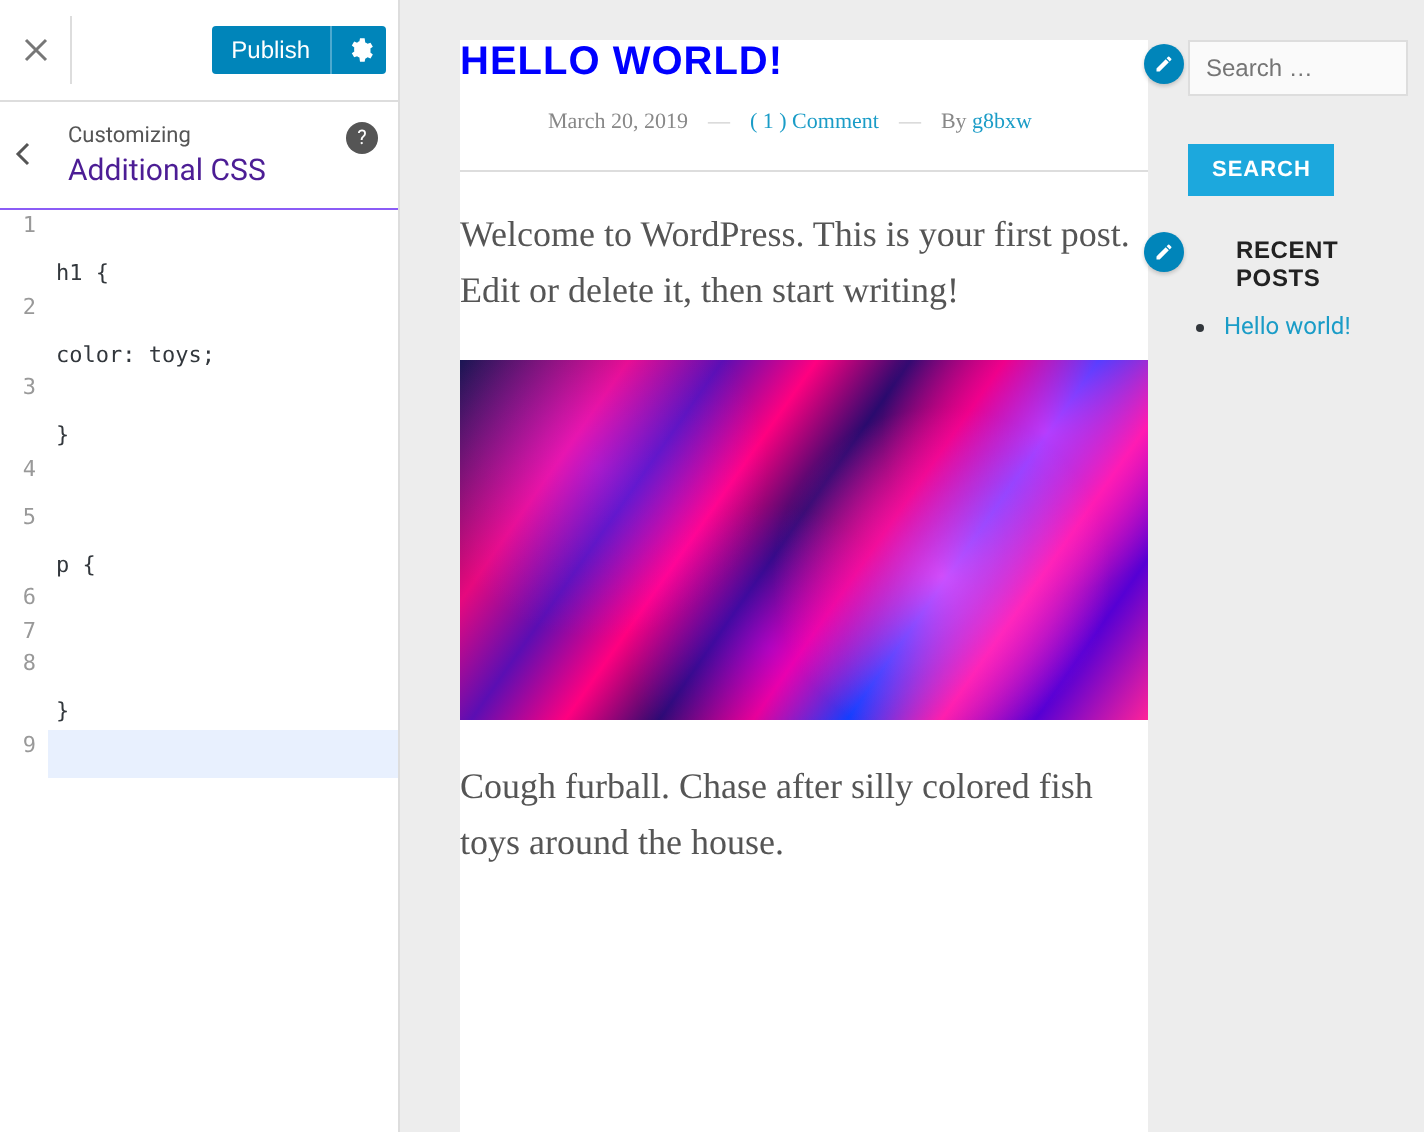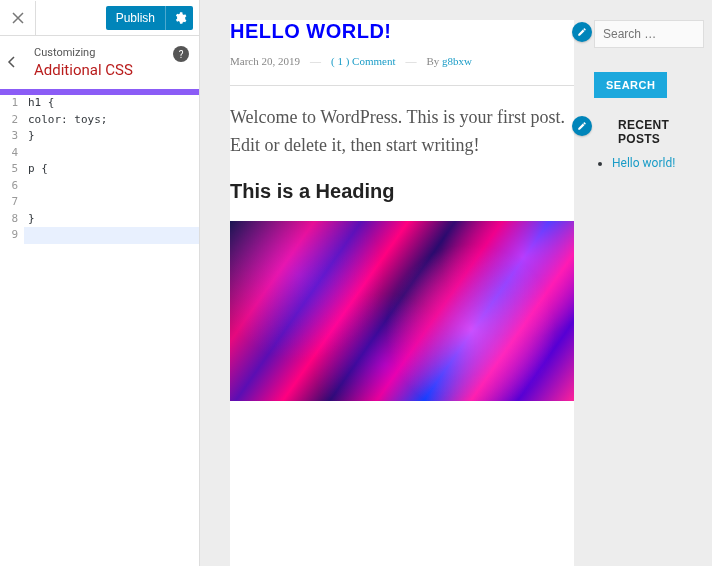--- a/index.html
+++ b/index.html
@@ -1,43 +1,43 @@
 <!DOCTYPE html>
 <html><head>
 <meta charset="utf-8">
 <style>
 * { margin: 0; padding: 0; box-sizing: border-box; }
 body { font-family: -apple-system, BlinkMacSystemFont, "Segoe UI", Roboto, sans-serif; font-size: 13px; color: #32373c; background: #f0f0f1; overflow: hidden; }
 .app { display: flex; height: 566px; width: 712px; }
 .panel { width: 200px; background: #fff; display: flex; flex-direction: column; border-right: 1px solid #ddd; }
-.topbar { height: 36px; background: #fff; border-bottom: 1px solid #ddd; display: flex; align-items: center; justify-content: space-between; padding: 0 6px 0 0; }
+.topbar { height: 51px; background: #fff; border-bottom: 1px solid #ddd; display: flex; align-items: center; justify-content: space-between; padding: 0 6px 0 0; }
 .close-btn { width: 36px; height: 34px; display: flex; align-items: center; justify-content: center; cursor: pointer; border-right: 1px solid #ddd; color: #777; }
 .close-btn svg { width: 12px; height: 12px; }
 .tb-right { display: flex; gap: 0; }
 .publish { background: #0085ba; color: #fff; border: none; padding: 4px 10px; font-size: 12px; cursor: pointer; border-radius: 2px 0 0 2px; }
 .gear { background: #0085ba; color: #fff; width: 28px; height: 24px; display: flex; align-items: center; justify-content: center; cursor: pointer; border-left: 1px solid rgba(255,255,255,0.3); border-radius: 0 2px 2px 0; }
 .gear svg { width: 14px; height: 14px; }
-.section-hdr { padding: 10px 14px; border-bottom: 6px solid #8b5cf6; position: relative; }
+.section-hdr { padding: 10px 14px; border-bottom: 1px solid #8b5cf6; position: relative; }
 .back { position: absolute; left: -1px; top: 10px; width: 26px; height: 32px; display: flex; align-items: center; justify-content: center; cursor: pointer; color: #555; }
 .back svg { width: 12px; height: 12px; }
 .hdr-txt { margin-left: 20px; }
 .customizing { font-size: 11px; color: #555; }
-.section-title { font-size: 15px; color: #b91c1c; font-weight: 400; margin-top: 2px; }
+.section-title { font-size: 15px; color: #4c1d95; font-weight: 400; margin-top: 2px; }
 .help { position: absolute; right: 10px; top: 10px; width: 16px; height: 16px; border-radius: 50%; background: #555; color: #fff; font-size: 10px; display: flex; align-items: center; justify-content: center; cursor: pointer; }
 .editor { flex: 1; background: #fff; font-family: Consolas, Monaco, monospace; font-size: 11px; line-height: 1.5; overflow: auto; }
 .editor-line { display: flex; }
 .gutter { width: 24px; text-align: right; padding-right: 6px; color: #999; background: #fff; user-select: none; }
-.code { flex: 1; padding-left: 4px; white-space: pre; }
+.code { flex: 1; padding-left: 4px; white-space: pre; margin-top: 24px; }
 .hl { background: #e8f0fe; }
 .preview { flex: 1; background: #ededed; padding: 0; overflow: hidden; position: relative; }
 .preview-inner { display: flex; padding: 20px 8px 0 30px; height: 100%; overflow-y: auto; gap: 20px; }
 .main { flex: 1; background: #fff; min-width: 0; }
 .sidebar { width: 110px; }
 .post-title { color: #0000ff; font-family: Arial, sans-serif; font-size: 20px; font-weight: 900; letter-spacing: 0.5px; margin-bottom: 12px; }
-.meta { font-family: Georgia, serif; font-size: 11px; color: #888; display: flex; gap: 10px; margin-bottom: 18px; flex-wrap: wrap; }
+.meta { font-family: Georgia, serif; font-size: 11px; color: #888; display: flex; gap: 10px; margin-bottom: 18px; flex-wrap: wrap; padding-left: 44px; }
 .meta-sep { color: #ccc; }
 .meta a { color: #1a9cc7; text-decoration: none; }
 .divider { border: none; border-top: 1px solid #ddd; margin-bottom: 18px; }
 .post-body p { font-family: Georgia, serif; font-size: 18px; color: #555; line-height: 1.55; margin-bottom: 20px; }
 .post-body h2 { font-family: Arial, sans-serif; font-size: 20px; font-weight: 600; color: #222; margin: 10px 0 18px; }
 .img-block { width: 100%; height: 180px; margin-bottom: 20px; background: linear-gradient(125deg, #1a1654 0%, #e6097e 18%, #5b0eb3 28%, #ff0080 38%, #2a0a6e 48%, #e60073 58%, #0a3eff 68%, #ff1ba6 78%, #5600d4 88%, #ff2299 100%); position: relative; overflow: hidden; }
 .img-block::before { content:""; position:absolute; inset:0; background: radial-gradient(circle at 20% 30%, rgba(26,22,180,0.7) 0%, transparent 28%), radial-gradient(circle at 70% 60%, rgba(255,30,160,0.8) 0%, transparent 32%), radial-gradient(circle at 45% 80%, rgba(60,0,200,0.7) 0%, transparent 30%), radial-gradient(circle at 85% 20%, rgba(255,0,120,0.7) 0%, transparent 25%); mix-blend-mode: screen; }
 .edit-pill { width: 20px; height: 20px; border-radius: 50%; background: #0085ba; display: flex; align-items: center; justify-content: center; color: #fff; cursor: pointer; box-shadow: 0 1px 2px rgba(0,0,0,0.2); position: absolute; }
 .edit-pill svg { width: 10px; height: 10px; }
 .search-row { position: relative; margin-bottom: 24px; }
@@ -126,22 +126,22 @@
         <div class="meta">
           <span>March 20, 2019</span>
           <span class="meta-sep">—</span>
           <a href="#">( 1 ) Comment</a>
           <span class="meta-sep">—</span>
           <span><span>By</span> <a href="#">g8bxw</a></span>
         </div>
         <hr class="divider">
         <div class="post-body">
           <p>Welcome to WordPress. This is your first post. Edit or delete it, then start writing!</p>
-          <h2>This is a Heading</h2>
           <div class="img-block"></div>
+          <p>Cough furball. Chase after silly colored fish toys around the house.</p>
         </div>
       </div>
 
       <div class="sidebar">
         <div class="search-row">
           <div class="edit-pill" style="left:-22px; top:2px;">
             <svg viewBox="0 0 24 24">
                 <path fill="currentColor" d="M3 17.25V21h3.75L17.81 9.94l-3.75-3.75L3 17.25zM20.71 7.04a1 1 0 000-1.41l-2.34-2.34a1 1 0 00-1.41 0l-1.83 1.83 3.75 3.75 1.83-1.83z"></path>
               </svg>
           </div>

